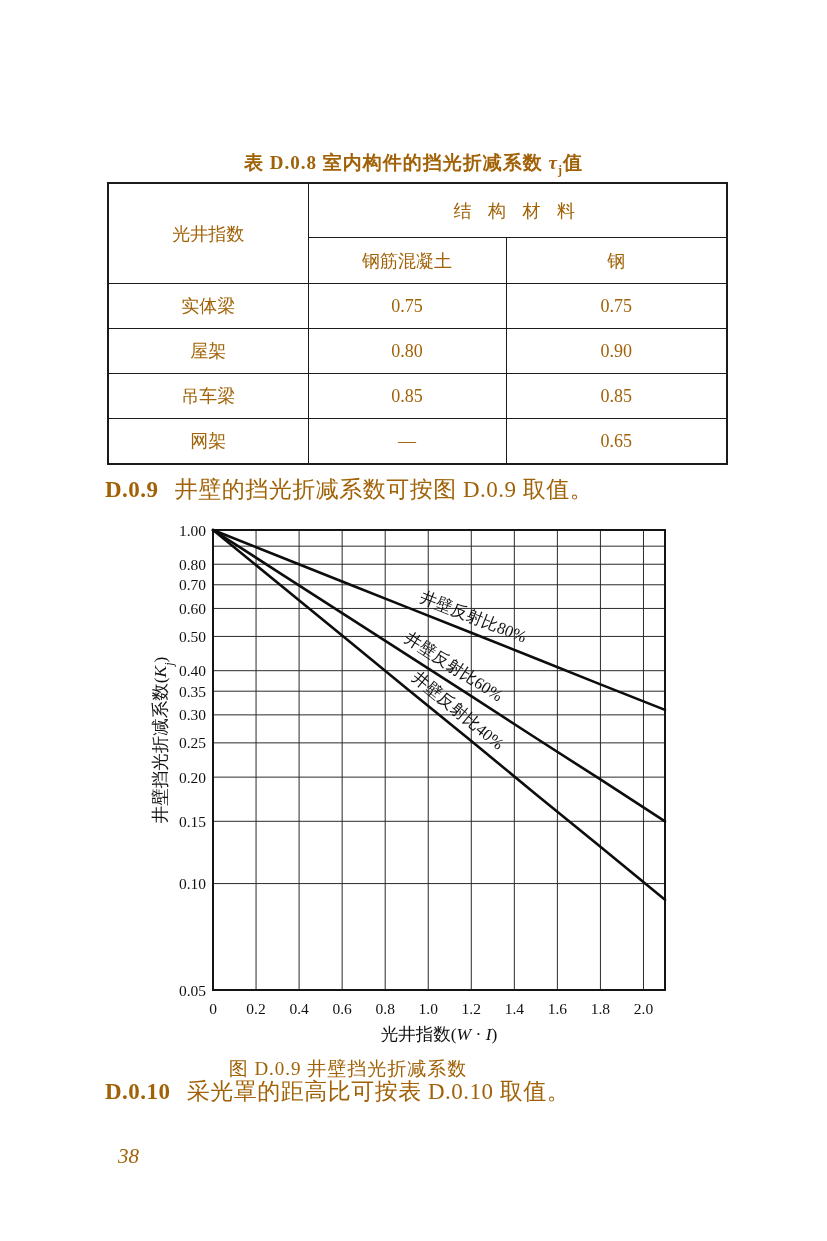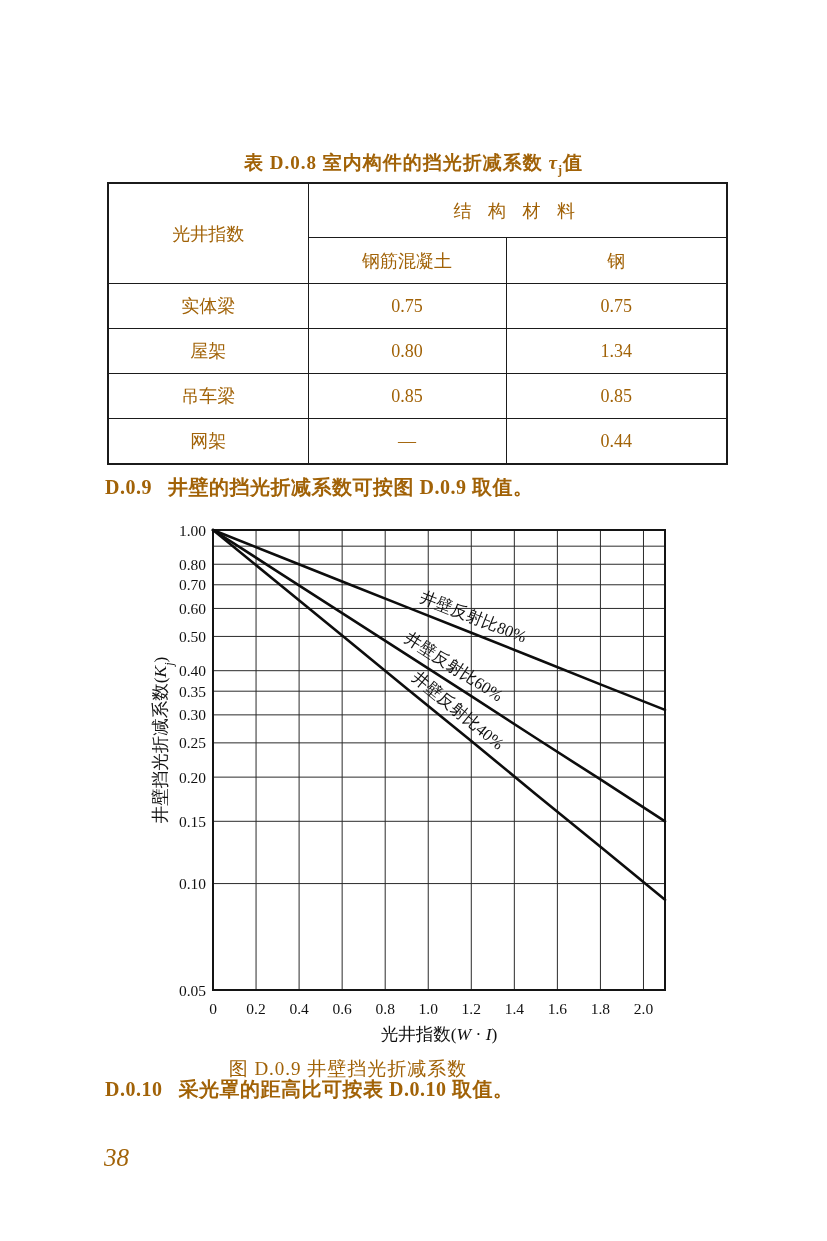--- a/index.html
+++ b/index.html
@@ -18,36 +18,36 @@
     border-collapse:collapse;table-layout:fixed;border:2px solid #1b1b1b;
   }
   table.d08 th, table.d08 td{
     border:1.5px solid #1b1b1b;text-align:center;vertical-align:middle;
     font-size:18px;font-weight:normal;padding:0;margin-left:40px;
   }
   table.d08 thead tr.r1 th{height:53px;}
   table.d08 thead tr.r2 th{height:45px;font-family:Liberation Serif, serif;}
   table.d08 tbody td{height:44px;}
   th.group{letter-spacing:6px;}
-  .clause{position:absolute;left:105px;width:640px;font-size:20px;letter-spacing:0.5px;margin:0;font-weight:bold;}
+  .clause{position:absolute;left:105px;width:640px;font-size:23px;letter-spacing:0.5px;margin:0;}
   .clause b{margin-right:16px;letter-spacing:0.5px;}
   .clause-d09{top:474px;}
   .clause-d10{top:1076px;}
   .chart-wrap{position:absolute;left:130px;top:518px;width:600px;height:545px;}
   svg text{font-family:"Liberation Serif","DejaVu Serif",serif;fill:#111;}
   .grid{stroke:#2b2b2b;stroke-width:1;}
   .frame{fill:none;stroke:#141414;stroke-width:2;}
   .series{fill:none;stroke:#0d0d0d;stroke-width:2.6;stroke-linecap:round;}
   .ticklabel{font-size:15.5px;}
   .xtick{text-anchor:middle;}
   .ytick{text-anchor:end;}
   .axislabel{font-size:17.5px;text-anchor:middle;}
   .linelabel{font-size:16.5px;}
   .fig-caption{position:absolute;top:1056px;left:0;width:696px;text-align:center;font-size:19px;letter-spacing:1px;}
-  .page-number{position:absolute;top:1144px;left:104px;font-size:25px;font-style:italic;}
+  .page-number{position:absolute;top:1144px;left:118px;font-size:21px;font-style:italic;}
 </style>
 </head>
 <body>
 
 <div class="page">
 
   <div class="table-title">
     <span>表 D.0.8  室内构件的挡光折减系数 </span><i>τ</i><sub>j</sub><span>值</span>
   </div>
 
@@ -69,31 +69,31 @@
     </thead>
     <tbody>
         <tr>
           <td>实体梁</td>
           <td>0.75</td>
           <td>0.75</td>
         </tr>
         <tr>
           <td>屋架</td>
           <td>0.80</td>
-          <td>1.34</td>
+          <td>0.90</td>
         </tr>
         <tr>
           <td>吊车梁</td>
           <td>0.85</td>
           <td>0.85</td>
         </tr>
         <tr>
           <td>网架</td>
           <td>—</td>
-          <td>0.44</td>
+          <td>0.65</td>
         </tr>
       </tbody>
   </table>
 
   <p class="clause clause-d09">
     <b>D.0.9</b><span>井壁的挡光折减系数可按图 D.0.9 取值。</span>
   </p>
 
   <div class="chart-wrap">
     <svg id="chart-svg" width="600" height="545">

